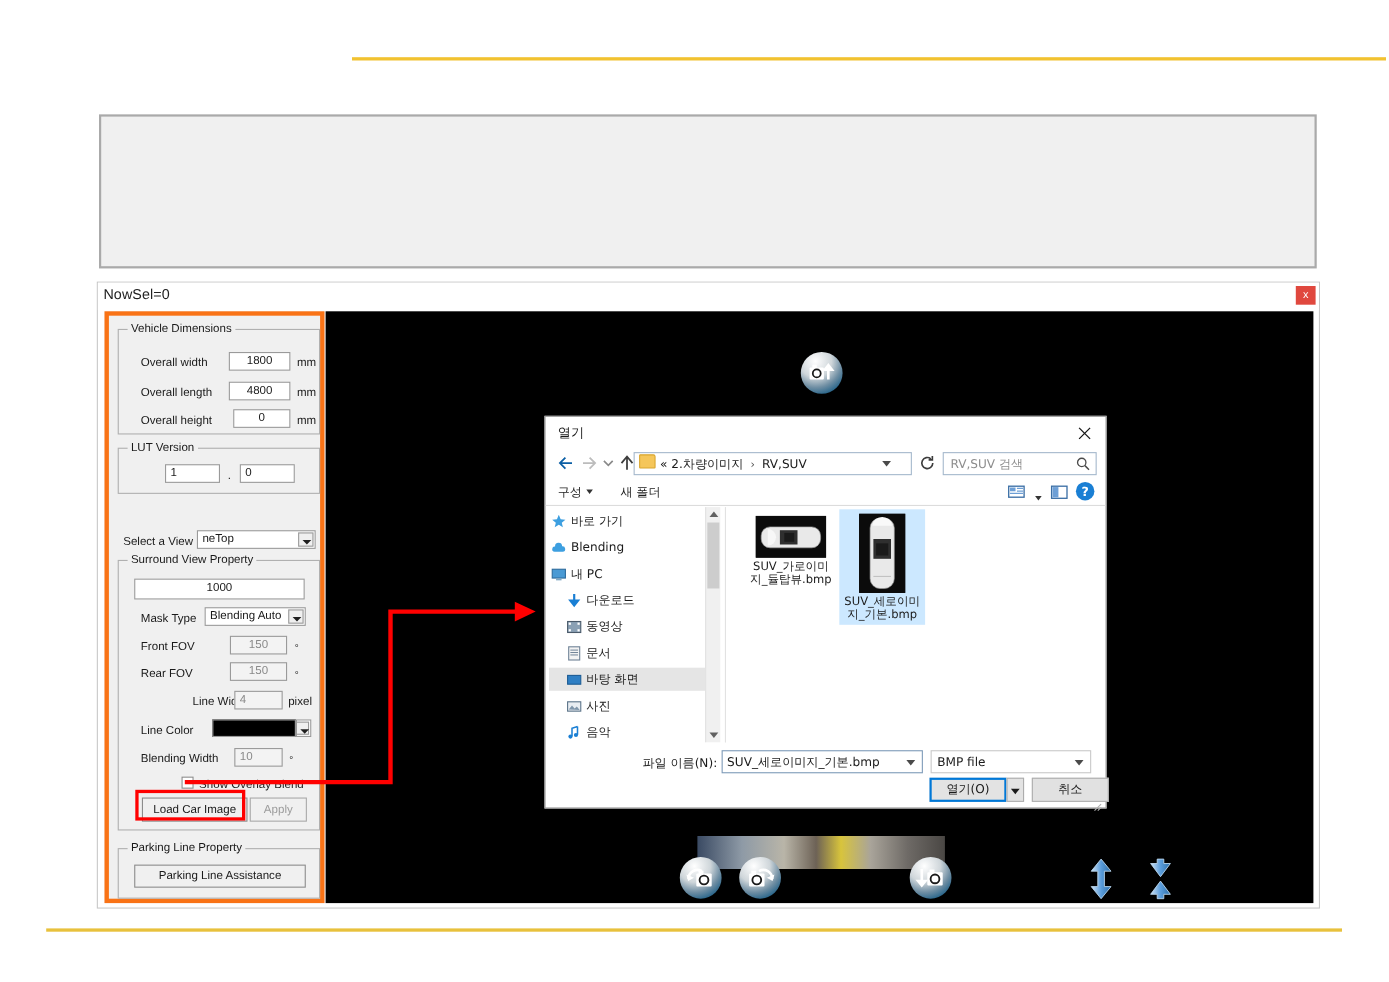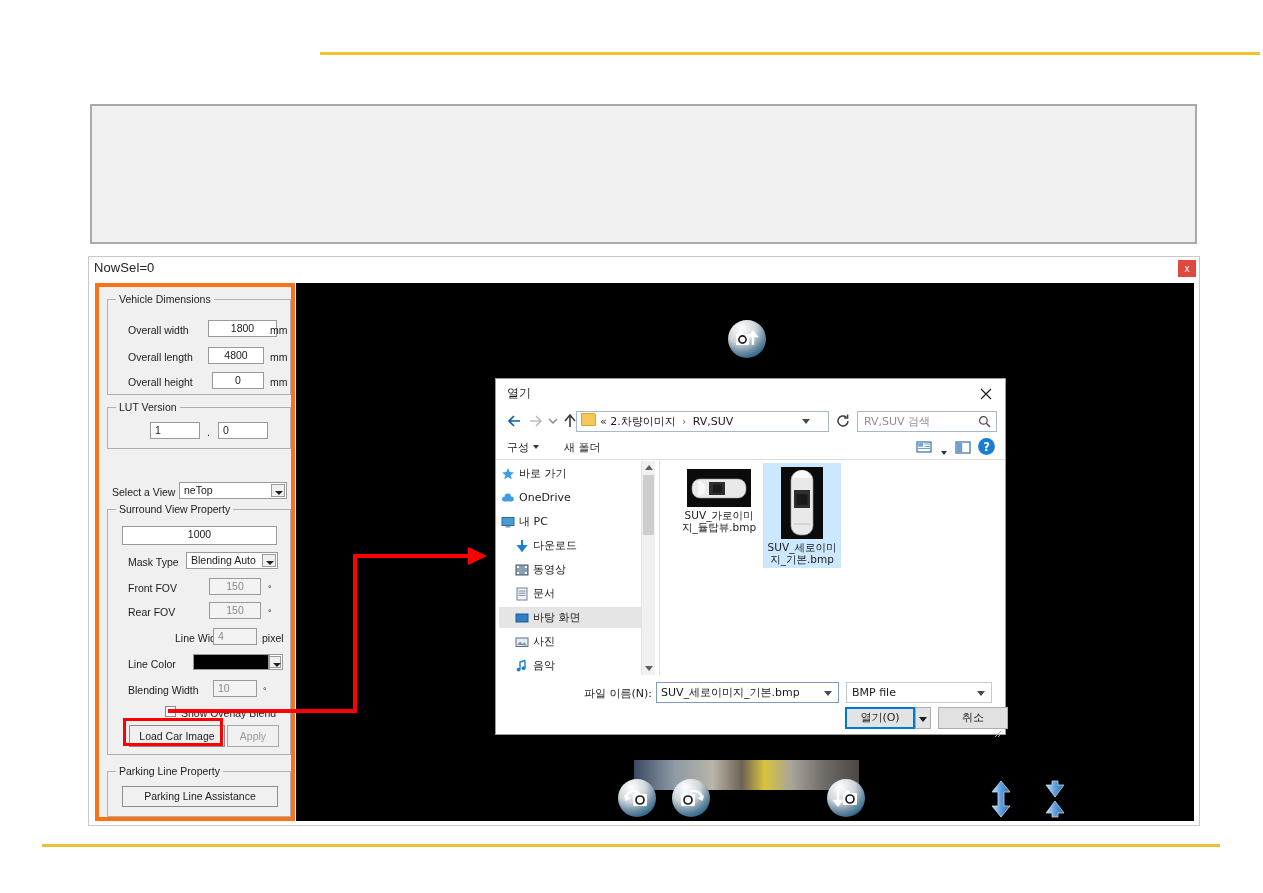--- a/index.html
+++ b/index.html
@@ -521,21 +521,21 @@
     <div class="app-title">NowSel=0</div>
     <div class="app-close">x</div>
   </div>
 
   <div class="ctrl-panel">
 
     <div class="groupbox" style="left:8px; top:12px; width:184px; height:96px;">
       <span class="gb-title">Vehicle Dimensions</span>
 
       <span class="lbl" style="left:20px; top:24px;">Overall width</span>
-      <span class="tbox" style="left:100px; top:20px; width:69px; height:17px;">1800</span>
+      <span class="tbox" style="left:100px; top:20px; width:56px; height:17px;">1800</span>
       <span class="lbl" style="left:162px; top:24px;">mm</span>
 
       <span class="lbl" style="left:20px; top:51px;">Overall length</span>
       <span class="tbox" style="left:100px; top:47px; width:56px; height:17px;">4800</span>
       <span class="lbl" style="left:162px; top:51px;">mm</span>
 
       <span class="lbl" style="left:20px; top:76px;">Overall height</span>
       <span class="tbox" style="left:104px; top:72px; width:52px; height:17px;">0</span>
       <span class="lbl" style="left:162px; top:76px;">mm</span>
     </div>
@@ -776,21 +776,21 @@
         </span>
         <span>바로 가기</span>
       </div>
 
       <div class="nav-item" style="top:26px; padding-left:20px;">
         <span class="ni-ico" style="left:2px;">
           <svg width="14" height="14" viewBox="0 0 14 14">
               <path d="M3.2 10.6 a2.4 2.4 0 0 1 0.4 -4.8 A3.2 3.2 0 0 1 10 5.6 a2.5 2.5 0 0 1 0.6 5 Z" fill="#3d9fe0"></path>
             </svg>
         </span>
-        <span>OneDrive</span>
+        <span>Blending</span>
       </div>
 
       <div class="nav-item" style="top:50px; padding-left:20px;">
         <span class="ni-ico" style="left:2px;">
           <svg width="14" height="14" viewBox="0 0 14 14">
               <rect x="1" y="2.5" width="12" height="8" fill="#4a9ad4" stroke="#2d6b9c"></rect>
               <rect x="4.5" y="11" width="5" height="1.6" fill="#7fa8c4"></rect>
             </svg>
         </span>
         <span>내 PC</span>

